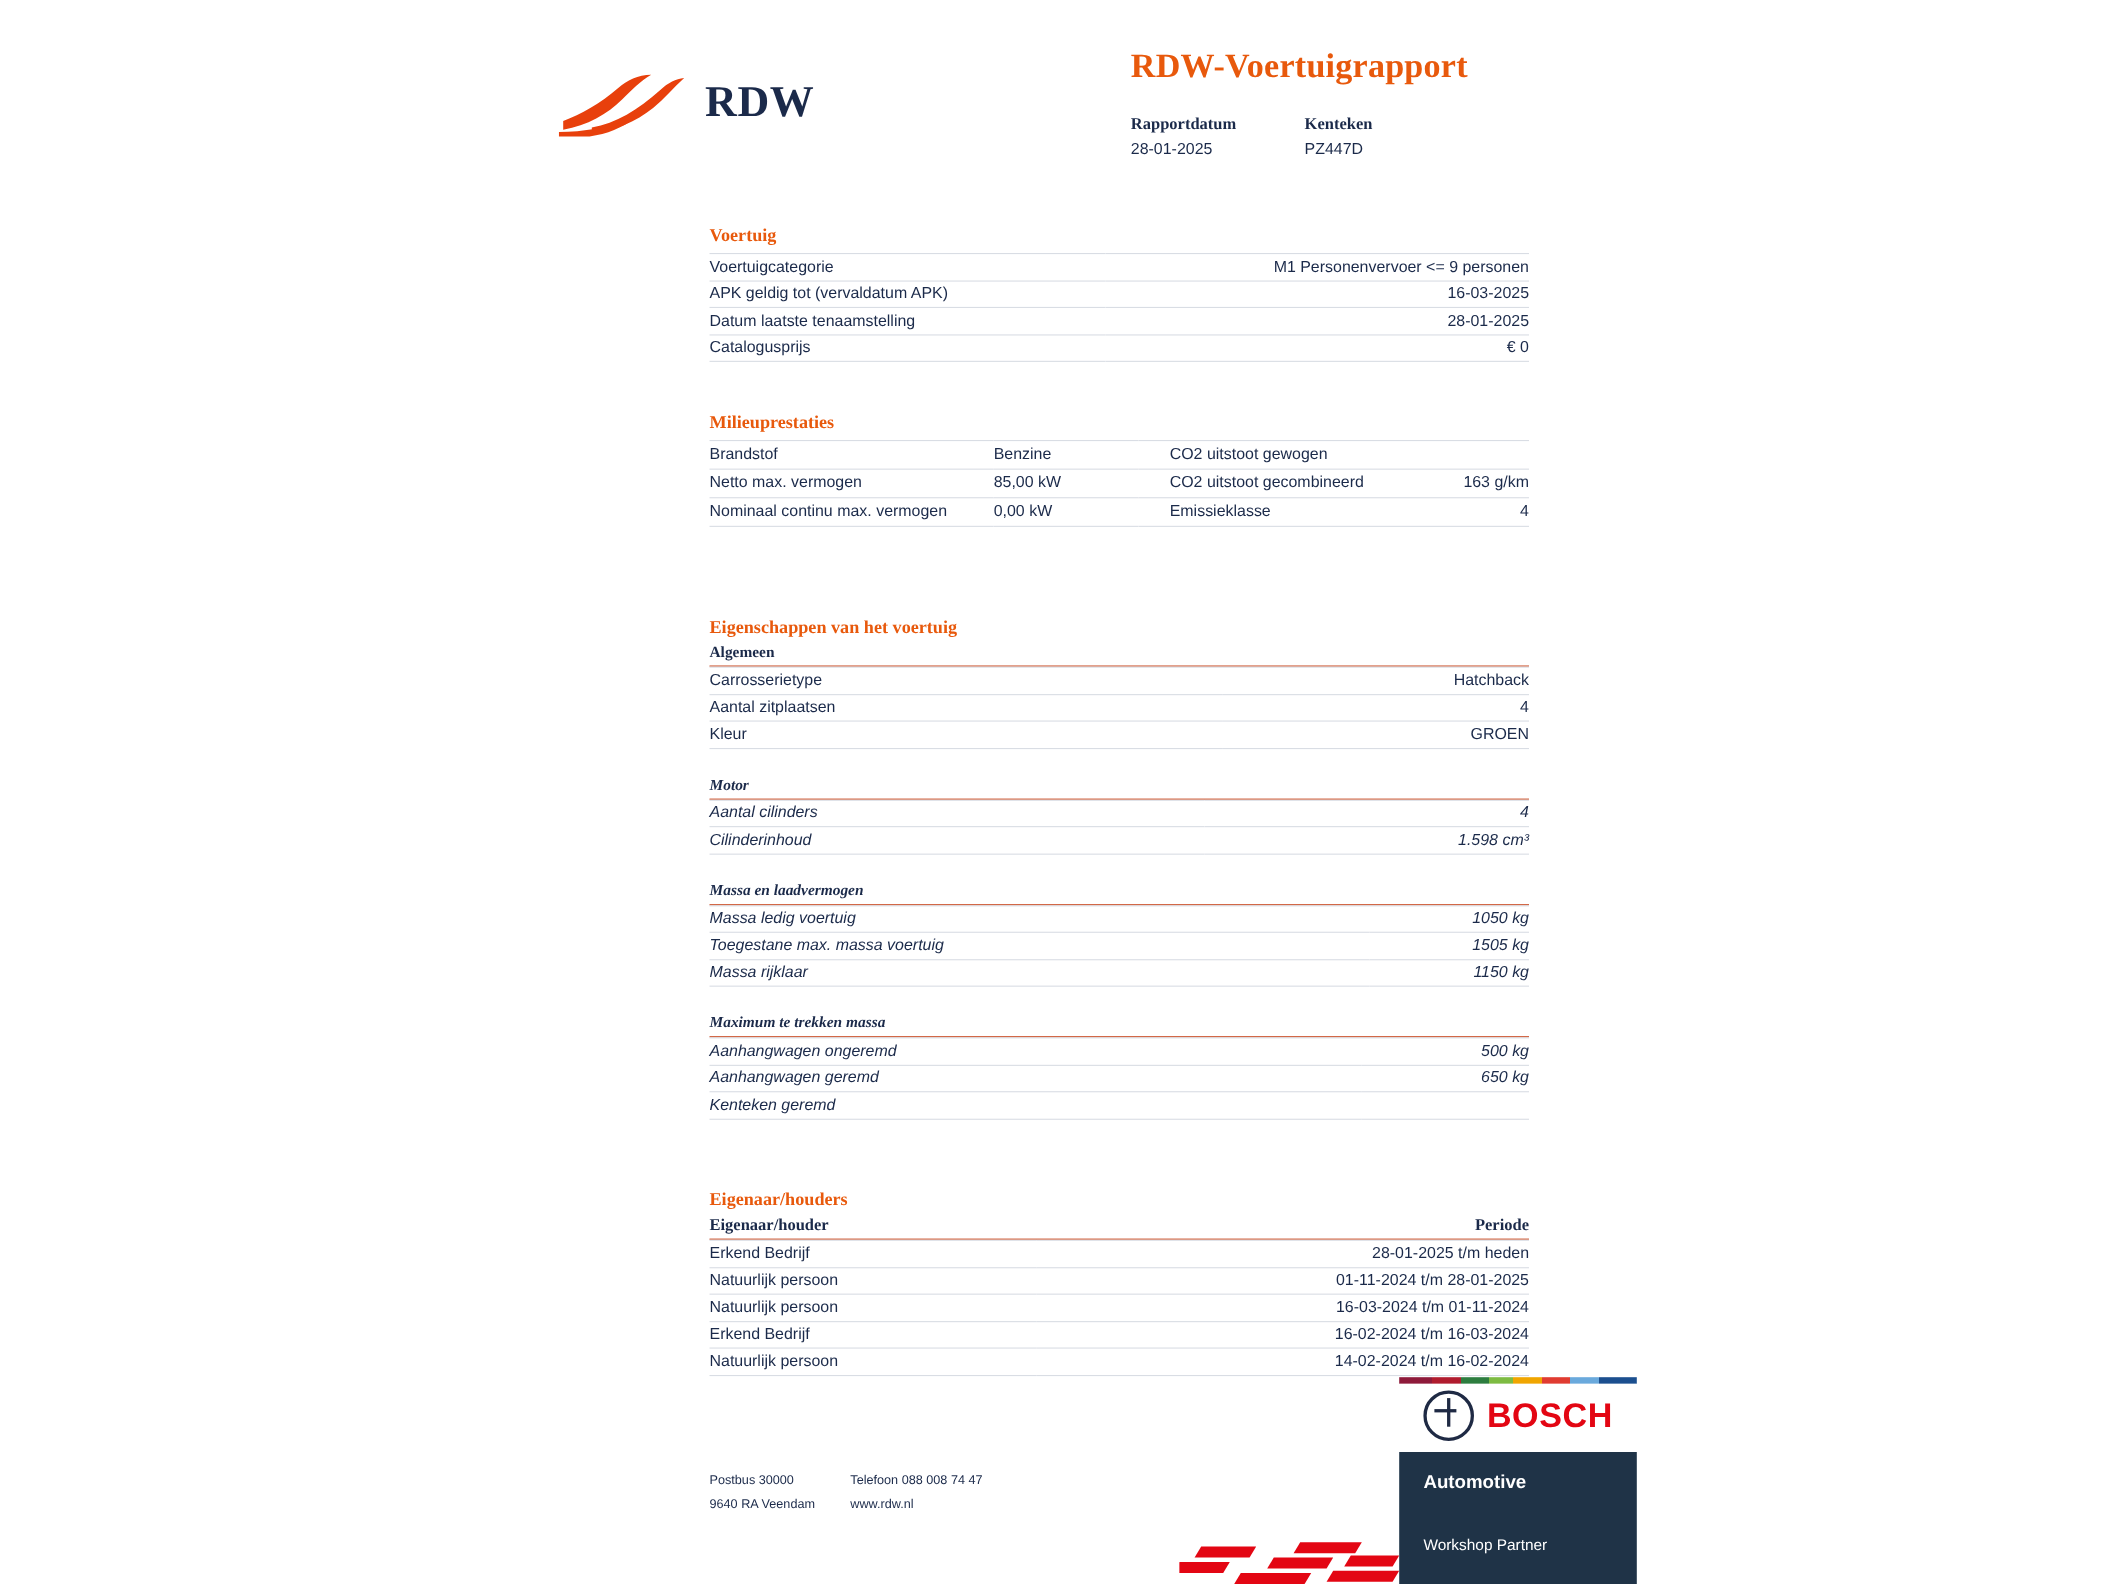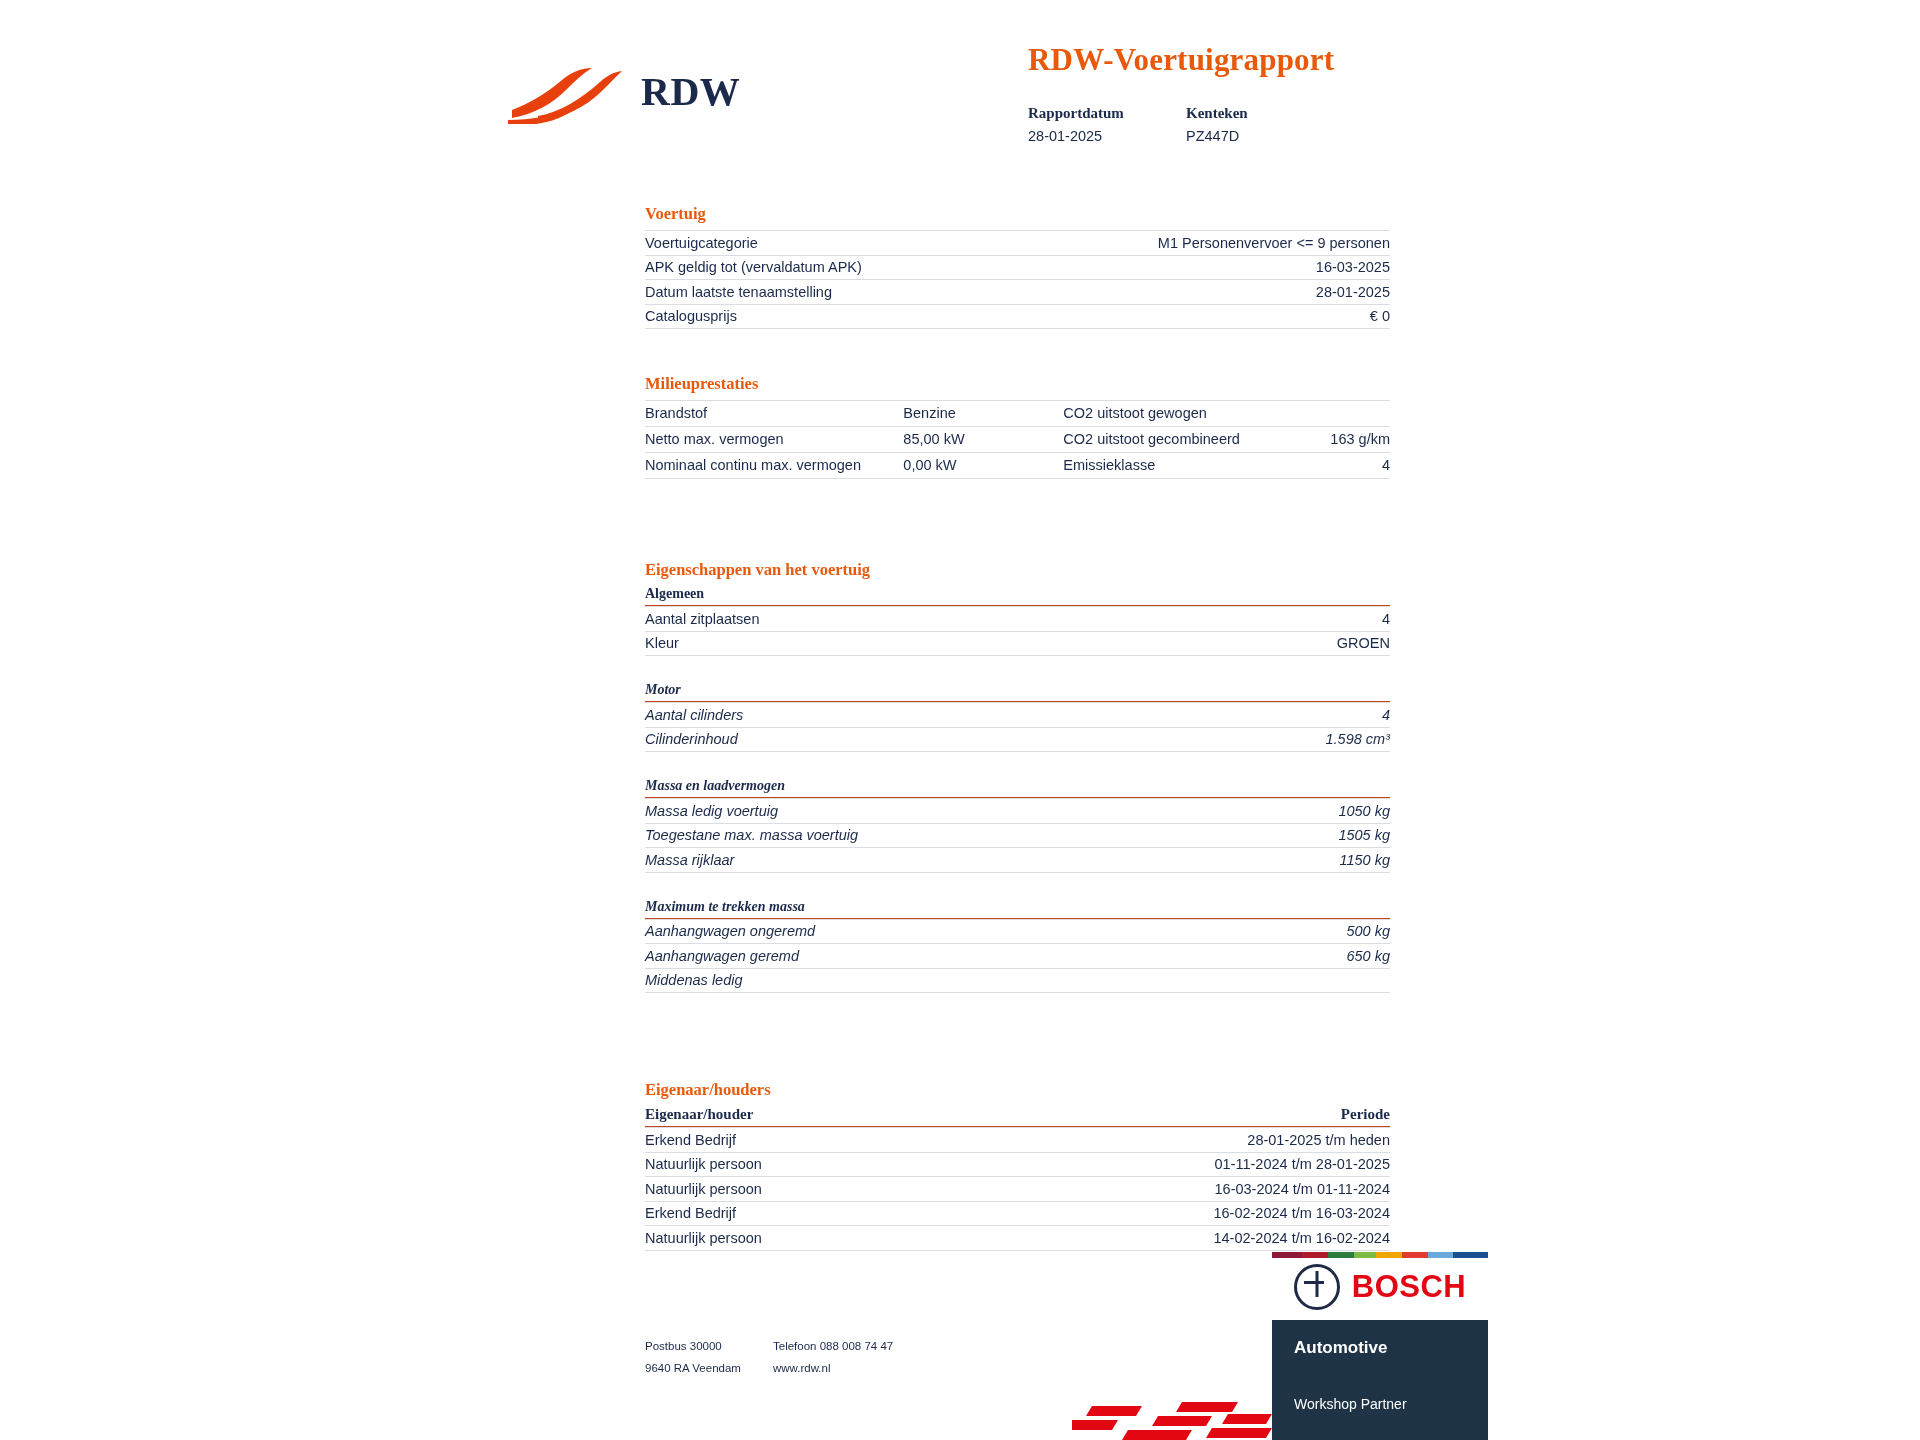--- a/index.html
+++ b/index.html
@@ -334,20 +334,24 @@
       </table>
   </div>
 
   <div class="section" style="top:560px;">
     <div class="sec-title">Eigenschappen van het voertuig</div>
 
     <div>
       <div class="sub-title">Algemeen</div>
       <table class="grid no-top">
         <tbody>
+            <tr>
+          <td>Carrosserietype</td>
+          <td class="r">Hatchback</td>
+        </tr>
         <tr>
           <td>Aantal zitplaatsen</td>
           <td class="r">4</td>
         </tr>
         <tr>
           <td>Kleur</td>
           <td class="r">GROEN</td>
         </tr>
       </tbody>
         </table>
@@ -395,21 +399,21 @@
         <tbody>
             <tr>
           <td>Aanhangwagen ongeremd</td>
           <td class="r">500 kg</td>
         </tr>
         <tr>
           <td>Aanhangwagen geremd</td>
           <td class="r">650 kg</td>
         </tr>
         <tr>
-          <td>Middenas ledig</td>
+          <td>Kenteken geremd</td>
           <td class="r"></td>
         </tr>
       </tbody>
         </table>
     </div>
   </div>
 
   <div class="section" style="top:1080px;">
     <div class="sec-title">Eigenaar/houders</div>
     <div class="own-head">

